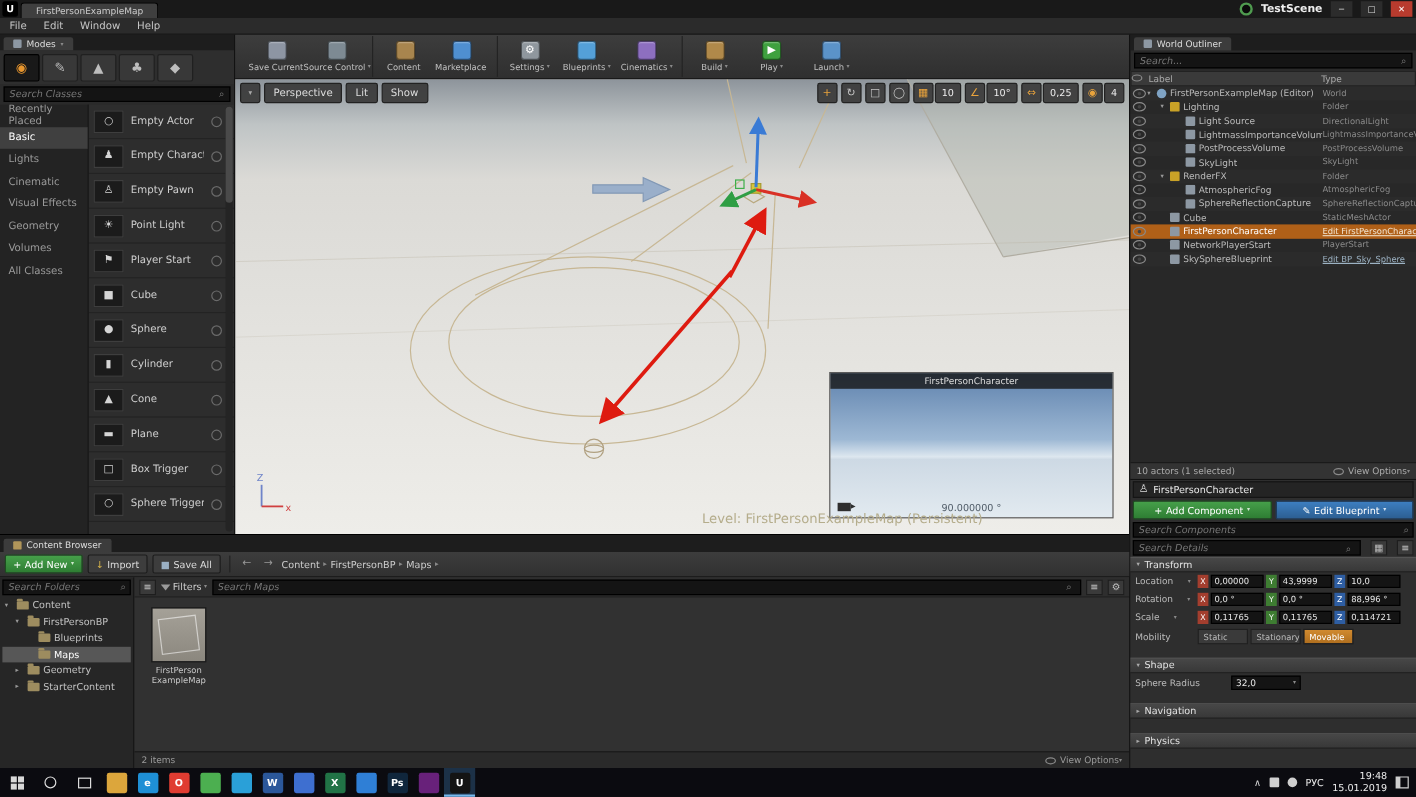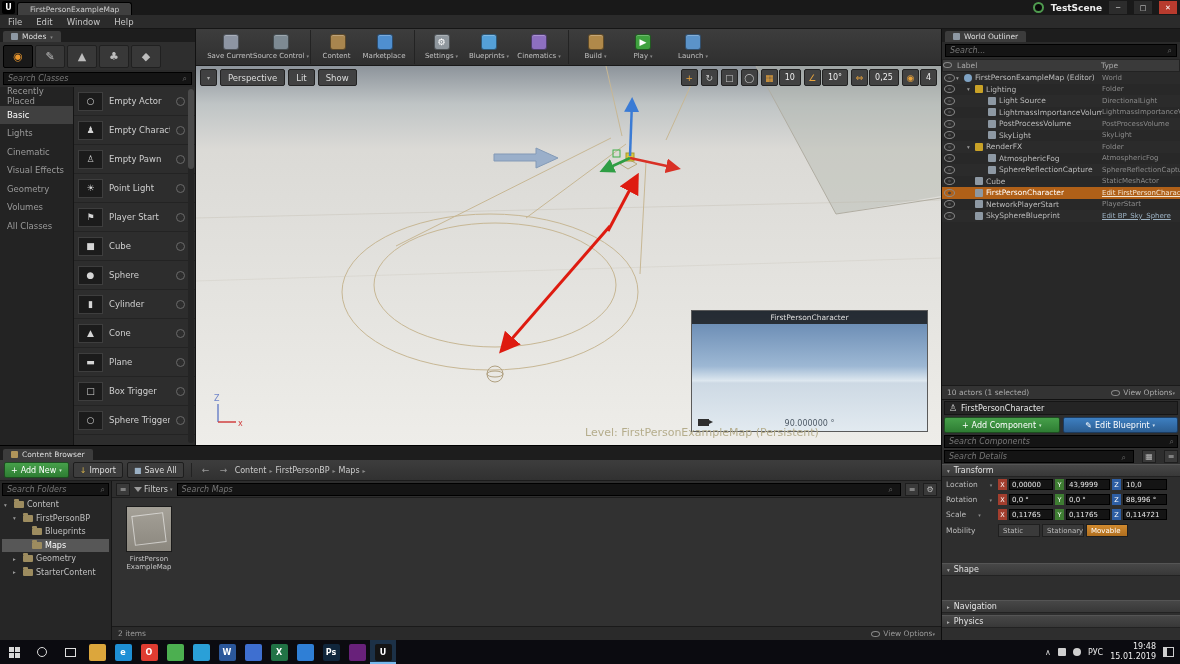--- a/index.html
+++ b/index.html
@@ -117,21 +117,21 @@
 .tr-lab{width:50px;font-size:7.5px;color:#bbb;display:flex;gap:12px;align-items:center}
 .ax{width:9px;height:11px;font-size:6.5px;color:#fff;display:flex;align-items:center;justify-content:center;flex-shrink:0}
 .ax.x{background:#a33e2e}.ax.y{background:#3e7d32}.ax.z{background:#2e5ea3}
 .nval{width:44px;height:11px;background:#141414;border:1px solid #000;color:#e8e8e8;font-size:7px;display:flex;align-items:center;padding:0 2px;overflow:hidden;white-space:nowrap}
 .mob-row{display:flex;align-items:center;gap:2px;padding:2px 4px;flex-shrink:0}
 .seg{width:42px;height:13px;background:#3a3a3a;border:1px solid #1f1f1f;color:#bbb;font-size:7px;display:flex;align-items:center;padding:0 4px;white-space:nowrap;overflow:hidden}
 .seg.active{background:linear-gradient(#d18a2f,#b06f1f);color:#fff}
 .shape-row{display:flex;align-items:center;height:16px;padding:0 4px;gap:4px;flex-shrink:0}
 .shape-lab{width:76px;font-size:7.5px;color:#bbb}
 .shape-val{width:58px;height:12px;background:#141414;border:1px solid #000;color:#e8e8e8;font-size:7.5px;display:flex;align-items:center;justify-content:space-between;padding:0 3px}
-.mt8{margin-top:24px}
+.mt8{margin-top:9px}
 
 
 #cb{left:0;top:445px;width:941px;height:195px;background:#333;display:flex;flex-direction:column;border-top:1px solid #000}
 #cb .tabbar{height:14px}
 .cb-toolbar{height:21px;background:linear-gradient(#3d3d3d,#313131);border-bottom:1px solid #1c1c1c;display:flex;align-items:center;gap:4px;padding:0 4px;flex-shrink:0}
 .cb-btn{height:16px;background:#3d3d3d;border:1px solid #1d1d1d;border-radius:2px;color:#ddd;font-size:8px;display:flex;align-items:center;gap:3px;padding:0 6px}
 .cb-btn.green{background:linear-gradient(#46a04a,#2e7d33);border-color:#1d4d20;color:#fff}
 .cb-sep{width:1px;height:14px;background:#222;margin:0 3px}
 .nav-arrow{width:14px;text-align:center;color:#9a9a9a;font-size:9px}
 .crumbs{display:flex;align-items:center;gap:3px}
@@ -870,26 +870,33 @@
           <span class="seg active">
             <span>Movable</span>
           </span>
 
       </div>
 
       <div class="sec-hdr mt8">
         <span class="sec-arrow">▾</span>
         <span>Shape</span>
       </div>
+      <div class="shape-row">
+        <span class="shape-lab">Sphere Radius</span>
+        <span class="shape-val">
+          <span>32,0</span>
+          <span class="tb-arrow">▾</span>
+        </span>
+      </div>
 
       <div class="sec-hdr mt8">
         <span class="sec-arrow">▸</span>
         <span>Navigation</span>
       </div>
-      <div class="sec-hdr" style="margin-top:2px">
+      <div class="sec-hdr" style="margin-top:12px">
         <span class="sec-arrow">▸</span>
         <span>Physics</span>
       </div>
     </div>
   </div>
 
   <div id="cb" class="abs">
     <div class="tabbar">
       <div class="ptab">
         <span class="ticon" style="background:#b0955a"></span>

